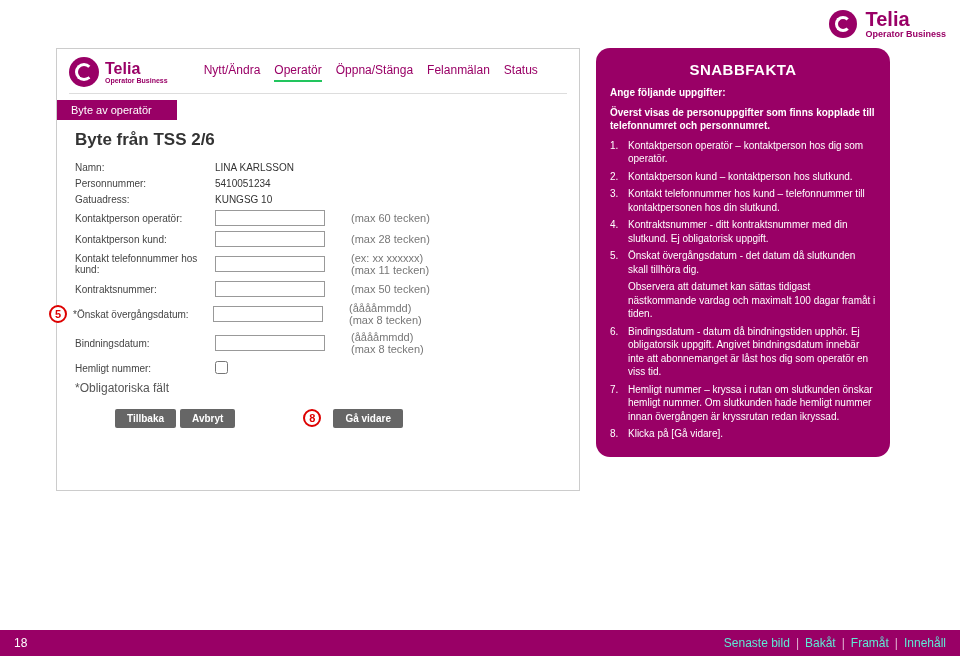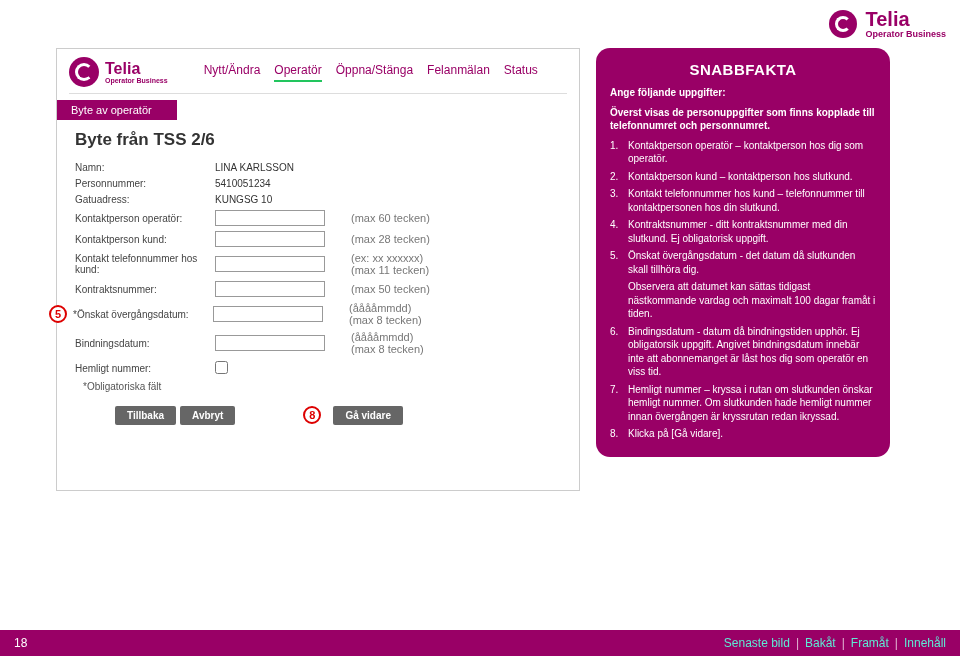--- a/index.html
+++ b/index.html
@@ -39,21 +39,21 @@
   
   .app-body { padding: 0 18px 10px 18px; min-height:360px; }
   .page-sub { font-size:17px; font-weight:bold; margin:2px 0 12px 0; }
   .form-row { display:flex; align-items:center; margin-bottom:5px; font-size:10px; color:#444;}
   .form-row .lbl { width:140px; }
   .form-row .val { width:130px; color:#333; font-size:10px;}
   .form-row .inpwrap { width:130px; }
   .form-row input[type="text"] { width:110px; height:16px; border:1px solid #999; font-size:10px; padding:0 2px;}
   .form-row input[type="checkbox"] { width:13px; height:13px;}
   .hint { color:#777; font-size:11px; margin-left:6px; line-height:1.1;}
-  .footnote { font-size:10px; color:#555; margin-top:4px;margin-left:8px;}
+  .footnote { font-size:12px; color:#555; margin-top:4px;}
   
   .bottom-buttons { display:flex; gap:4px; align-items:center; margin:14px 0 8px 40px;}
   .btn { background:#666; color:#fff; font-size:10px; font-weight:bold; padding:4px 12px; border-radius:2px; border:none;}
   
   
   .callout { display:flex; align-items:center; justify-content:center; width:18px; height:18px; border:2px solid #d00; color:#d00; border-radius:50%; font-size:11px; font-weight:bold; background:#fff; flex-shrink:0;}
   .callout-inline { margin-right:6px;}
   
   
   .info-panel { background:#990066; color:#fff; border-radius:14px; padding:12px 14px; font-size:10px; line-height:1.35;}

